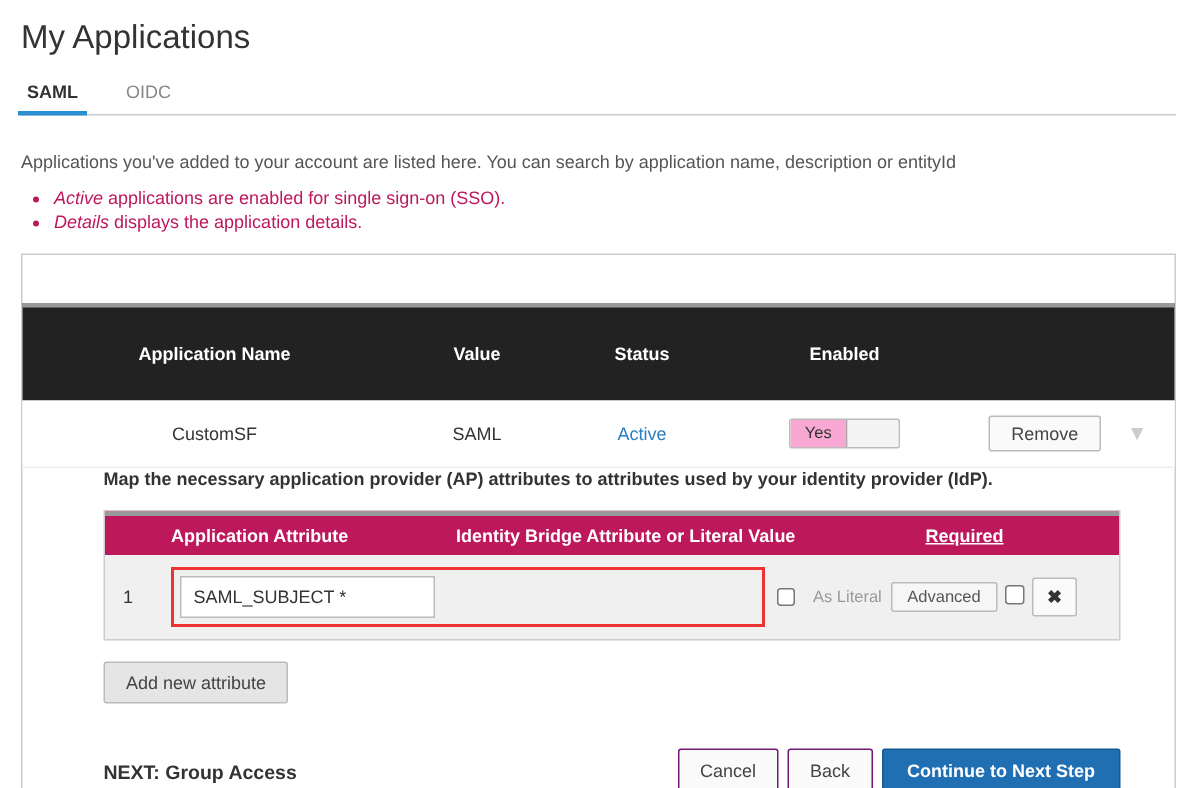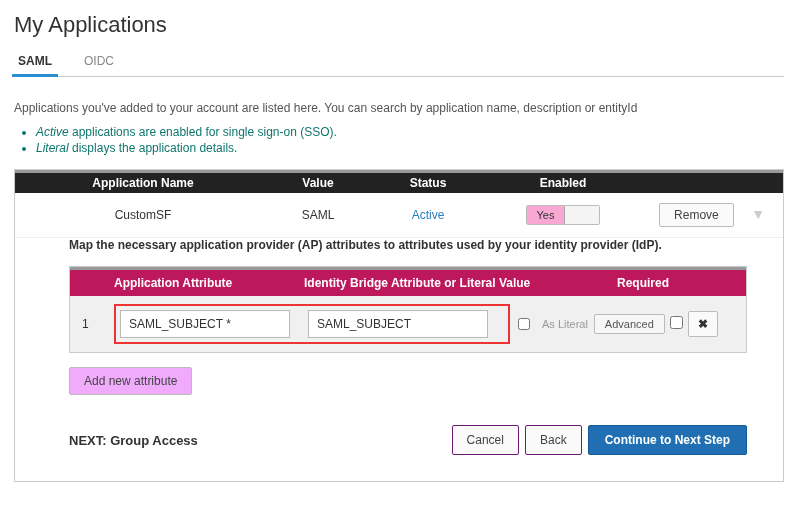--- a/index.html
+++ b/index.html
@@ -5,25 +5,25 @@
   * { box-sizing: border-box; margin: 0; padding: 0; }
   body { font-family: Arial, Helvetica, sans-serif; font-size: 13px; color: #333; background: #fff; width: 798px; }
   .page { padding: 12px 14px; }
   .page-title { font-size: 22px; font-weight: normal; color: #333; margin-bottom: 10px; }
   .tabs { border-bottom: 1px solid #ccc; display: flex; gap: 28px; padding-left: 2px; margin-bottom: 24px; }
   .tab { padding: 6px 2px 8px; font-size: 12px; color: #888; position: relative; cursor: pointer; }
   .tab.active { color: #333; font-weight: bold; }
   .tab.active::after { content: ""; position: absolute; left: -4px; right: -4px; bottom: -1px; height: 3px; background: #2a8fd1; }
   .intro { font-size: 12px; color: #555; margin-bottom: 10px; }
   .bullets { list-style: disc; margin: 0 0 14px 22px; }
-  .bullets li { font-size: 12px; color: #0f766e; margin-bottom: 2px; }
+  .bullets li { font-size: 12px; color: #be185d; margin-bottom: 2px; }
   .bullets li i { font-style: italic; }
 
   .app-panel { border: 1px solid #ccc; padding: 0 0 26px; }
-  .app-head { display: flex; background: #222; color: #fff; padding: 3px 8px; font-weight: bold; font-size: 12px; border-top: 3px solid #999; }
+  .app-head { display: flex; background: #222; color: #fff; padding: 24px 8px; font-weight: bold; font-size: 12px; border-top: 3px solid #999; margin-top: 32px; }
   .col-name  { flex: 0 0 240px; text-align: center; }
   .col-type  { flex: 0 0 110px; text-align: center; }
   .col-stat  { flex: 0 0 110px; text-align: center; }
   .col-en    { flex: 0 0 160px; text-align: center; }
   .col-act   { flex: 1; }
 
   .app-row { display: flex; align-items: center; background: #fff; padding: 10px 8px; border-bottom: 1px solid #eee; font-size: 12px; }
   .app-row .col-name { color: #333; }
   .app-row .col-type { color: #333; }
   .app-row .col-stat { color: #2a7fbf; cursor: pointer; }
@@ -34,57 +34,57 @@
   .row-chevron { margin-left: 14px; color: #ccc; font-size: 14px; display: inline-block; }
 
   .section-num { margin: 24px 0 18px 28px; font-size: 13px; font-weight: bold; color: #333; }
   .map-desc { margin: 0 0 14px 54px; font-size: 12px; font-weight: bold; color: #333; }
 
   .map-wrap { margin: 0 36px 0 54px; border: 1px solid #ccc; }
   .map-head { display: flex; background: #be185d; color: #fff; padding: 6px 8px; font-weight: bold; font-size: 12px; border-top: 3px solid #999; align-items: center; }
   .mc-idx  { flex: 0 0 36px; }
   .mc-attr { flex: 0 0 190px; }
   .mc-val  { flex: 1; }
-  .mc-req  { flex: 0 0 90px; text-align: center; }
+  .mc-req  { flex: 0 0 90px; text-align: center; text-decoration: underline; }
   .mc-del  { flex: 0 0 50px; }
 
   .map-row { display: flex; align-items: center; padding: 8px 8px; background: #f0f0f0; font-size: 12px; }
   .map-row .mc-idx { text-align: left; color: #333; padding-left: 4px; }
   .redbox { border: 2px solid #e33; padding: 4px 4px; display: flex; align-items: center; flex: 0 0 396px; gap: 18px; }
   .inp { border: 1px solid #bbb; padding: 5px 8px; font-size: 12px; color: #333; background: #fff; height: 28px; }
   .inp-attr { width: 170px; }
   .inp-val  { width: 180px; }
   .aslit { display: flex; align-items: center; gap: 12px; font-size: 11px; color: #999; margin-left: 8px; }
   .aslit input { width: 12px; height: 12px; }
   .btn-adv { font-size: 11px; padding: 3px 10px; border: 1px solid #bbb; background: #f6f6f6; color: #555; border-radius: 2px; margin-left: 6px; cursor: pointer; }
   .mc-req input { width: 13px; height: 13px; }
   .del-btn { width: 30px; height: 26px; border: 1px solid #bbb; background: #fafafa; font-weight: bold; color: #333; border-radius: 2px; cursor: pointer; display: flex; align-items: center; justify-content: center; }
 
-  .btn-addattr { margin: 14px 0 0 54px; font-size: 12px; padding: 6px 14px; border: 1px solid #bbb; background: #f0abfc; color: #444; border-radius: 2px; cursor: pointer; }
+  .btn-addattr { margin: 14px 0 0 54px; font-size: 12px; padding: 6px 14px; border: 1px solid #bbb; background: #e5e5e5; color: #444; border-radius: 2px; cursor: pointer; }
 
   .footer { display: flex; align-items: center; margin: 30px 36px 0 54px; }
   .next-label { font-size: 13px; font-weight: bold; color: #333; flex: 1; }
   .btn { font-size: 12px; padding: 7px 14px; border: 1px solid #701a75; background: #fafafa; color: #444; border-radius: 2px; margin-left: 6px; cursor: pointer; text-align: center; }
   .btn-primary { background: #1f6fb2; border-color: #155a93; color: #fff; font-weight: bold; padding: 7px 16px; }
 </style>
 </head>
 <body>
 
 <div class="page">
   <h1 class="page-title">My Applications</h1>
 
   <div class="tabs">
     <div class="tab active">SAML</div>
     <div class="tab">OIDC</div>
   </div>
 
   <p class="intro">Applications you've added to your account are listed here. You can search by application name, description or entityId</p>
   <ul class="bullets">
     <li><i>Active</i><span> applications are enabled for single sign-on (SSO).</span></li>
-    <li><i>Literal</i><span> displays the application details.</span></li>
+    <li><i>Details</i><span> displays the application details.</span></li>
   </ul>
 
   <div class="app-panel">
     <div class="app-head">
       <div class="col-name">Application Name</div>
       <div class="col-type">Value</div>
       <div class="col-stat">Status</div>
       <div class="col-en">Enabled</div>
       <div class="col-act"></div>
     </div>
@@ -111,21 +111,20 @@
         <div class="mc-idx"></div>
         <div class="mc-attr">Application Attribute</div>
         <div class="mc-val">Identity Bridge Attribute or Literal Value</div>
         <div class="mc-req">Required</div>
         <div class="mc-del"></div>
       </div>
       <div class="map-row">
         <div class="mc-idx">1</div>
         <div class="redbox">
           <input class="inp inp-attr" value="SAML_SUBJECT *" style="">
-          <input class="inp inp-val" value="SAML_SUBJECT" style="">
         </div>
         <label class="aslit">
           <input type="checkbox" style="">
           <span>As Literal</span>
         </label>
         <button class="btn-adv">Advanced</button>
         <div class="mc-req" style="flex:1; text-align:center;">
           <input type="checkbox" style="">
         </div>
         <div class="mc-del" style="text-align:center;">

